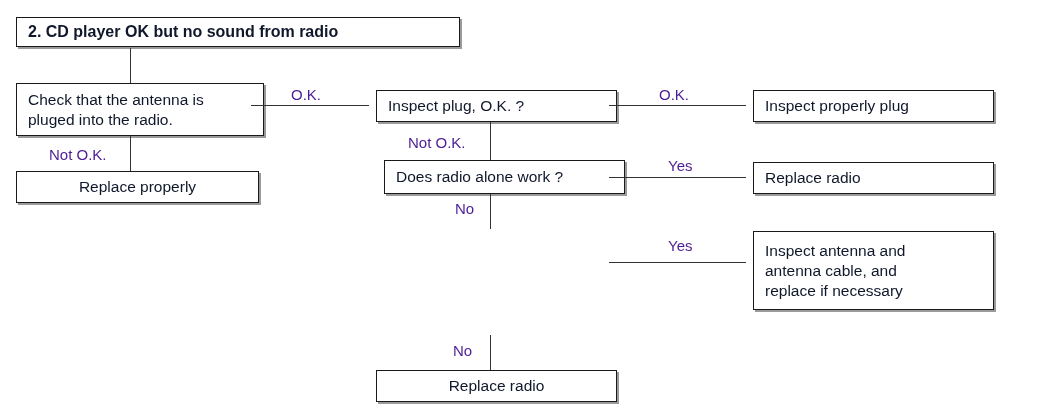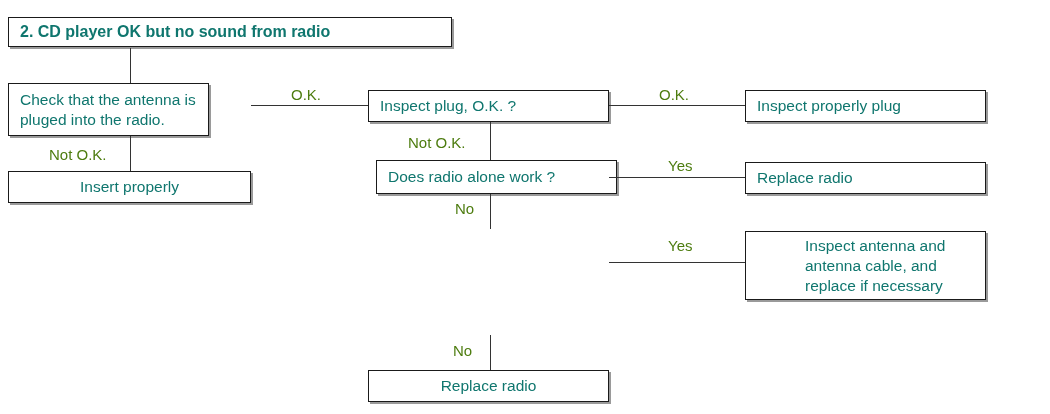--- a/index.html
+++ b/index.html
@@ -19,23 +19,24 @@
     overflow: hidden;
   }
   .box {
     position: absolute;
     box-sizing: border-box;
     background: #ffffff;
     border: 1px solid #1a1a1a;
     box-shadow: 2px 2px 0 0 #9a9a9a;
     font-size: 15.5px;
     line-height: 20px;
-    color: #0f766e;
+    color: #0f172a;
     display: flex;
     align-items: center;
+    margin-left: 8px;
   }
   .box .txt {
     display: block;
     width: 100%;
     white-space: pre-line;
   }
   .box.left-align .txt {
     text-align: left;
     padding-left: 11px;
     padding-right: 8px;
@@ -56,50 +57,50 @@
   }
   .line-v {
     position: absolute;
     width: 0;
     border-left: 1px solid #333333;
   }
   .edge-label {
     position: absolute;
     font-size: 15px;
     line-height: 17px;
-    color: #4d7c0f;
+    color: #4c1d95;
     white-space: nowrap;
   }
 </style>
 </head>
 <body>
 
 <div id="canvas">
 
   <div class="box title left-align" style="left:8px; top:17px; width:444px; height:30px;">
     <span class="txt">2. CD player OK but no sound from radio</span>
   </div>
 
   <div class="line-v" style="left:130px; top:48px; height:21px;"></div>
   <div class="line-h" style="left:130px; top:69px; width:1px;"></div>
   <div class="line-v" style="left:130px; top:69px; height:15px;"></div>
 
-  <div class="box left-align" style="left:8px; top:83px; width:201px; height:53px;">
+  <div class="box left-align" style="left:8px; top:83px; width:248px; height:53px;">
     <span class="txt">Check that the antenna is
 pluged into the radio.</span>
   </div>
 
   <div class="line-h" style="left:251px; top:105px; width:118px;"></div>
   <div class="edge-label" style="left:291px; top:86px;">O.K.</div>
 
   <div class="line-v" style="left:130px; top:136px; height:36px;"></div>
   <div class="edge-label" style="left:49px; top:146px;">Not O.K.</div>
 
   <div class="box center-align" style="left:8px; top:171px; width:243px; height:32px;">
-    <span class="txt">Insert properly</span>
+    <span class="txt">Replace properly</span>
   </div>
 
   <div class="box left-align" style="left:368px; top:90px; width:241px; height:32px;">
     <span class="txt">Inspect plug, O.K. ?</span>
   </div>
 
   <div class="line-h" style="left:609px; top:105px; width:137px;"></div>
   <div class="edge-label" style="left:659px; top:86px;">O.K.</div>
 
   <div class="box left-align" style="left:745px; top:90px; width:241px; height:32px;">
@@ -120,21 +121,21 @@
     <span class="txt">Replace radio</span>
   </div>
 
   <div class="line-v" style="left:490px; top:194px; height:35px;"></div>
   <div class="edge-label" style="left:455px; top:200px;">No</div>
 
 
   <div class="line-h" style="left:609px; top:262px; width:137px;"></div>
   <div class="edge-label" style="left:668px; top:237px;">Yes</div>
 
-  <div class="box left-align" style="left:745px; top:231px; width:241px; height:69px;padding-left:48px;">
+  <div class="box left-align" style="left:745px; top:231px; width:241px; height:79px;">
     <span class="txt">Inspect antenna and
 antenna cable, and
 replace if necessary</span>
   </div>
 
   <div class="line-v" style="left:490px; top:335px; height:36px;"></div>
   <div class="edge-label" style="left:453px; top:342px;">No</div>
 
   <div class="box center-align" style="left:368px; top:370px; width:241px; height:32px;">
     <span class="txt">Replace radio</span>

